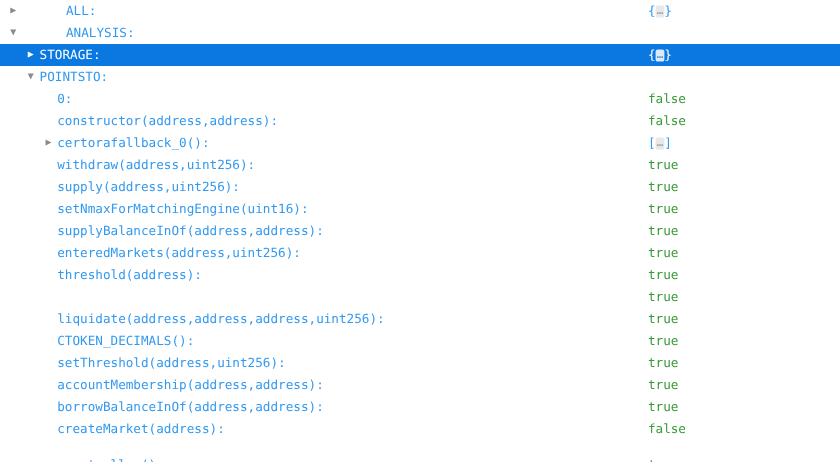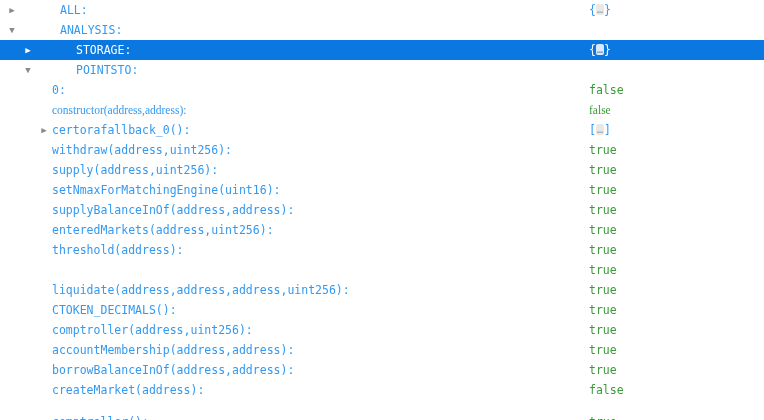--- a/index.html
+++ b/index.html
@@ -53,21 +53,21 @@
     height: 20px;
     line-height: 20px;
     color: #3399f0;
   }
   .row.selected .key { color: #ffffff; }
 
   
   .lvl1 .twisty { left: 6px; }
   .lvl1 .key    { left: 20px; margin-left: 40px; }
   .lvl2 .twisty { left: 22px; }
-  .lvl2 .key    { left: 36px; margin-left: 40px; }
+  .lvl2 .key    { left: 36px; }
   .lvl3 .twisty { left: 38px; }
   .lvl3 .key    { left: 52px; }
 
   .val {
     position: absolute;
     left: 589px;
     top: 0;
     height: 20px;
     line-height: 20px;
   }
@@ -110,21 +110,21 @@
       <span class="val obj"><span>{</span><span class="ell">…</span><span>}</span></span>
     </div>
     <div class="row lvl2" style="top: 0px;">
       <span class="twisty">▼</span>
       <span class="key">POINTSTO:</span>
     </div>
     <div class="row lvl3" style="top: 0px;">
       <span class="key">0:</span>
       <span class="val bool-false">false</span>
     </div>
-    <div class="row lvl3" style="top: 0px; font-family: Liberation Serif, serif;">
+    <div class="row lvl3" style="top: 0px;">
       <span class="key">constructor(address,address):</span>
       <span class="val bool-false">false</span>
     </div>
     <div class="row lvl3" style="top: 0px;">
       <span class="twisty">▶</span>
       <span class="key">certorafallback_0():</span>
       <span class="val arr"><span>[</span><span class="ell">…</span><span>]</span></span>
     </div>
     <div class="row lvl3" style="top: 0px;">
       <span class="key">withdraw(address,uint256):</span>
@@ -155,21 +155,21 @@
     </div>
     <div class="row lvl3" style="top: 0px; text-align: right;">
       <span class="key">liquidate(address,address,address,uint256):</span>
       <span class="val bool-true">true</span>
     </div>
     <div class="row lvl3" style="top: 0px;">
       <span class="key">CTOKEN_DECIMALS():</span>
       <span class="val bool-true">true</span>
     </div>
     <div class="row lvl3" style="top: 0px;">
-      <span class="key">comptroller(address,uint256):</span>
+      <span class="key">setThreshold(address,uint256):</span>
       <span class="val bool-true">true</span>
     </div>
     <div class="row lvl3" style="top: 0px;">
       <span class="key">accountMembership(address,address):</span>
       <span class="val bool-true">true</span>
     </div>
     <div class="row lvl3" style="top: 0px;">
       <span class="key">borrowBalanceInOf(address,address):</span>
       <span class="val bool-true">true</span>
     </div>

